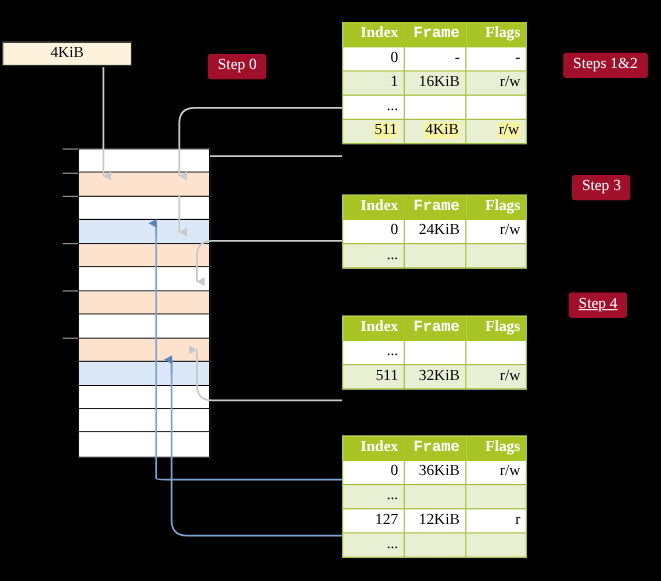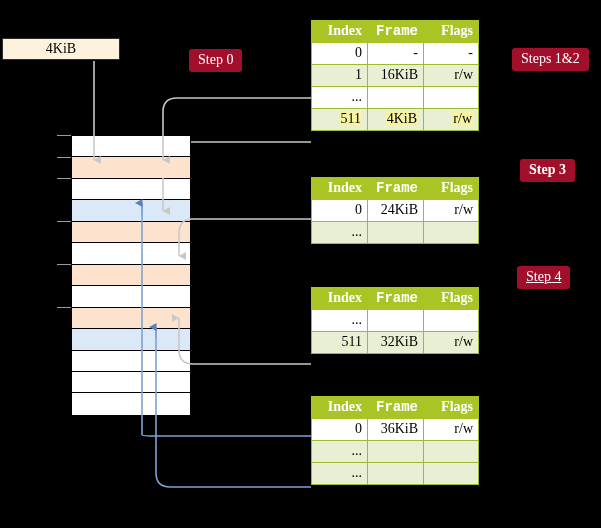--- a/index.html
+++ b/index.html
@@ -141,21 +141,21 @@
 <div class="vaddr-box">
   <span>4KiB</span>
 </div>
 
 <div class="step-badge" style="left:189px; top:49px;">
   <span>Step 0</span>
 </div>
 <div class="step-badge" style="left:512px; top:36px;margin-top:12px;">
   <span>Steps 1&amp;2</span>
 </div>
-<div class="step-badge" style="left:520px; top:159px;font-weight:bold;">
+<div class="step-badge" style="left:520px; top:159px;">
   <span>Step 3</span>
 </div>
 <div class="step-badge" style="left:517px; top:266px;text-decoration:underline;">
   <span>Step 4</span>
 </div>
 
 <div class="tick" style="top:135px;"></div>
 <div class="tick" style="top:157px;"></div>
 <div class="tick" style="top:178px;"></div>
 <div class="tick" style="top:221px;"></div>
@@ -266,20 +266,25 @@
       <tr class="row-white">
         <td class="c-index">0</td>
         <td class="c-frame">36KiB</td>
         <td class="c-flags">r/w</td>
       </tr>
       <tr class="row-tint">
         <td class="c-index">...</td>
         <td class="c-frame"></td>
         <td class="c-flags"></td>
       </tr>
+      <tr class="row-white">
+        <td class="c-index">127</td>
+        <td class="c-frame">12KiB</td>
+        <td class="c-flags">r</td>
+      </tr>
       <tr class="row-tint">
         <td class="c-index">...</td>
         <td class="c-frame"></td>
         <td class="c-flags"></td>
       </tr>
     </tbody>
   </table>
 
 <svg class="wires" viewBox="0 0 601 528" width="601" height="528">
 

